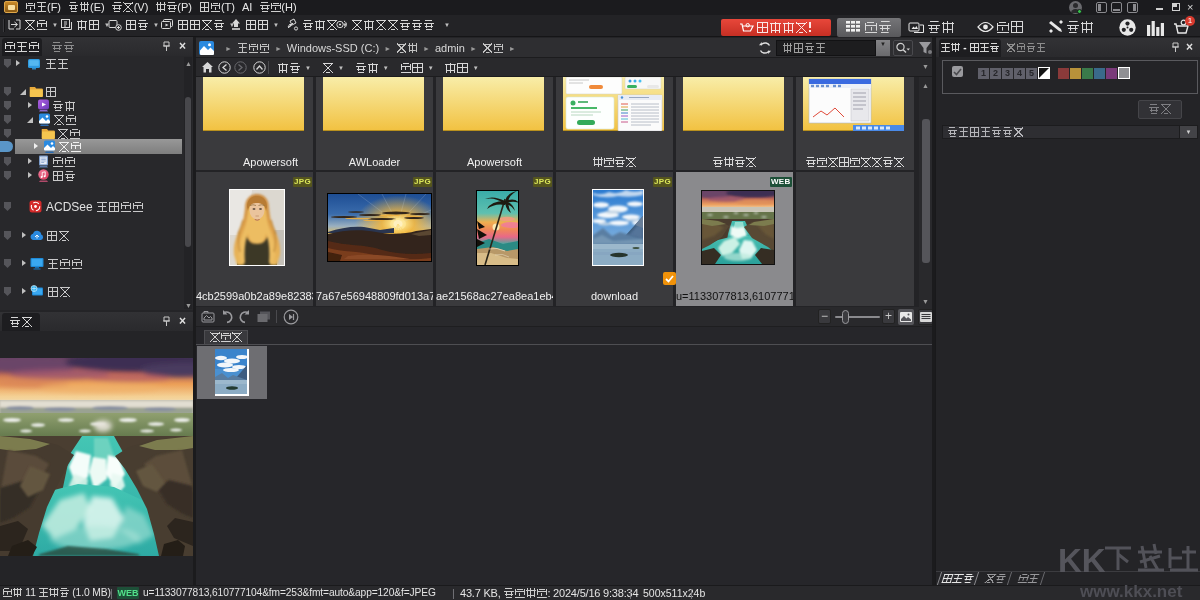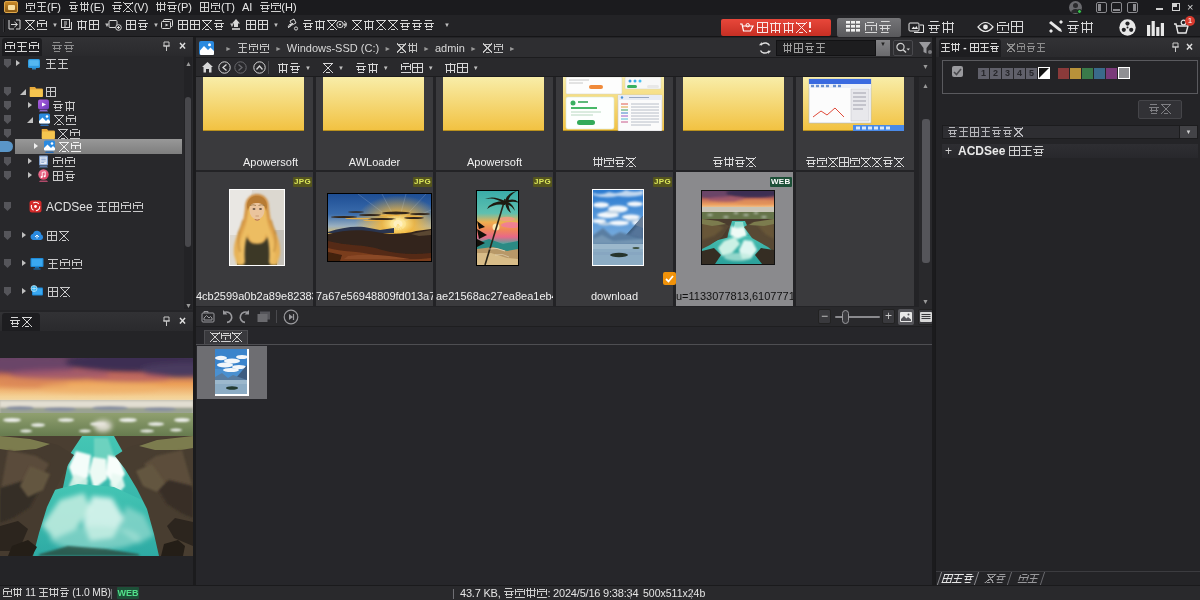--- a/index.html
+++ b/index.html
@@ -923,37 +923,46 @@
           <span class="csq" style="left:48px;background:#7a3a7a"></span>
           <span class="csq" style="left:60px;background:#909094;border:1px solid #fff;width:12px;height:12px;top:-1px"></span>
    </div>
  </div>
 
  <div class="abs" style="left:202px;top:63px;width:44px;height:19px;background:#323236;border:1px solid #454549;border-radius:2px;color:#8a8a8e;font-size:12px;line-height:17px;text-align:center"><i class="g p2"></i><i class="g p4"></i></div>
 
  <div class="abs" style="left:6px;top:88px;width:256px;height:14px;background:#2e2e32;border:1px solid #1c1c1e;color:#c8c8cc;font-size:11px;line-height:12px;padding-left:4px"><i class="g p2"></i><i class="g p0"></i><i class="g p1"></i><i class="g p0"></i><i class="g p2"></i><i class="g p2"></i><i class="g p4"></i></div>
  <div class="abs" style="left:243px;top:88px;width:19px;height:14px;background:#434347;border:1px solid #1c1c1e;text-align:center"><span style="font-size:6px;color:#d0d0d0;vertical-align:3px">▼</span></div>
 
- <div class="abs" style="left:6px;top:107px;width:256px;height:14px;background:linear-gradient(#2e2e32,#28282c);color:#e8e8e8;font-size:12px;font-weight:bold;line-height:14px">
-   <span style="font-weight:normal;font-size:12px;color:#d0d0d0;margin:0 6px 0 3px">+</span>ACDSee <span style="font-weight:bold"><i class="g p1"></i><i class="g p0"></i><i class="g p2"></i></span>
- </div>
 
  <div class="abs" style="left:0;top:534px;width:264px;height:14px;border-top:1px solid #3c3c40">
    <div class="abs" style="left:3px;top:0px;width:38px;height:13px;color:#fff;font-size:10.5px;line-height:13px;text-align:center;font-weight:bold;border-left:1px solid #8a8a8e;border-right:1px solid #8a8a8e;transform:skewX(-18deg);background:#2a2a2e;white-space:nowrap"><i class="g p1"></i><i class="g p0"></i><i class="g p2"></i></div>
    <div class="abs" style="left:46px;top:0px;width:28px;height:13px;color:#a8a8ac;font-size:10.5px;line-height:13px;text-align:center;border-right:1px solid #6a6a6e;transform:skewX(-18deg);white-space:nowrap"><i class="g p4"></i><i class="g p2"></i></div>
    <div class="abs" style="left:79px;top:0px;width:28px;height:13px;color:#a8a8ac;font-size:10.5px;line-height:13px;text-align:center;border-right:1px solid #6a6a6e;transform:skewX(-18deg);white-space:nowrap"><i class="g p5"></i><i class="g p0"></i></div>
  </div>
 
 </div>
 <div class="abs" style="left:193px;top:37px;width:3px;height:548px;background:#1b1b1d;z-index:5"></div>
 <div class="abs" style="left:932px;top:37px;width:3px;height:548px;background:#1b1b1d;z-index:5"></div>
 
 <div class="abs" id="statusbar" style="left:0;top:585px;width:1200px;height:15px;background:#29292c;border-top:1px solid #1a1a1c;color:#e4e4e4;font-size:11px;line-height:14px;white-space:nowrap">
  <span class="abs" style="left:2px;font-size:10.3px;letter-spacing:-.1px"><i class="g p5"></i><i class="g p3"></i> 11 <i class="g p0"></i><i class="g p3"></i><i class="g p2"></i> (1.0 MB)</span>
  <span class="abs" style="left:110px;color:#7a7a7e">|</span>
  <span class="abs" style="left:117px;top:1px;width:22px;height:12px;background:#1d5038;color:#52e08a;font-size:9px;font-weight:bold;text-align:center;line-height:12px;border-radius:1px">WEB</span>
+ <span class="abs" style="left:143px;font-size:10.2px;letter-spacing:-.1px">u=1133077813,610777104&amp;fm=253&amp;fmt=auto&amp;app=120&amp;f=JPEG</span>
  <span class="abs" style="left:452px;color:#7a7a7e">|</span>
  <span class="abs" style="left:460px;font-size:11px;letter-spacing:-.2px">43.7 KB, <i class="g p2"></i><i class="g p5"></i><i class="g p3"></i><i class="g p5"></i>: 2024/5/16 9:38:34</span>
  <span class="abs" style="left:629px;color:#7a7a7e">|</span>
  <span class="abs" style="left:643px;font-size:10.5px">500x511x24b</span>
  <span class="abs" style="left:690px;color:#7a7a7e">|</span>
 </div>
+<div class="abs" style="left:1058px;top:540px;width:142px;height:60px;z-index:60">
+<svg width="142" height="60" viewBox="0 0 142 60">
+ <text x="0" y="32" font-family="Liberation Sans" font-weight="bold" font-size="33" fill="#55555c">KK</text>
+ <g stroke="#55555c" stroke-width="3" fill="none" opacity=".95">
+  <path d="M47 8h26M60 8v22M60 14l10 8"></path>
+  <path d="M80 12h24M84 6l4 22M96 4l2 10M82 22l20-6M92 16l8 14M80 30h26"></path>
+  <path d="M112 8v20M112 18h12M130 6v24M124 12h14M112 30h28"></path>
+ </g>
+ <text x="22" y="57" font-family="Liberation Sans" font-weight="bold" font-size="17" fill="#4e4e55">www.kkx.net</text>
+</svg>
 </div>
+</div>
 
 </body></html>

